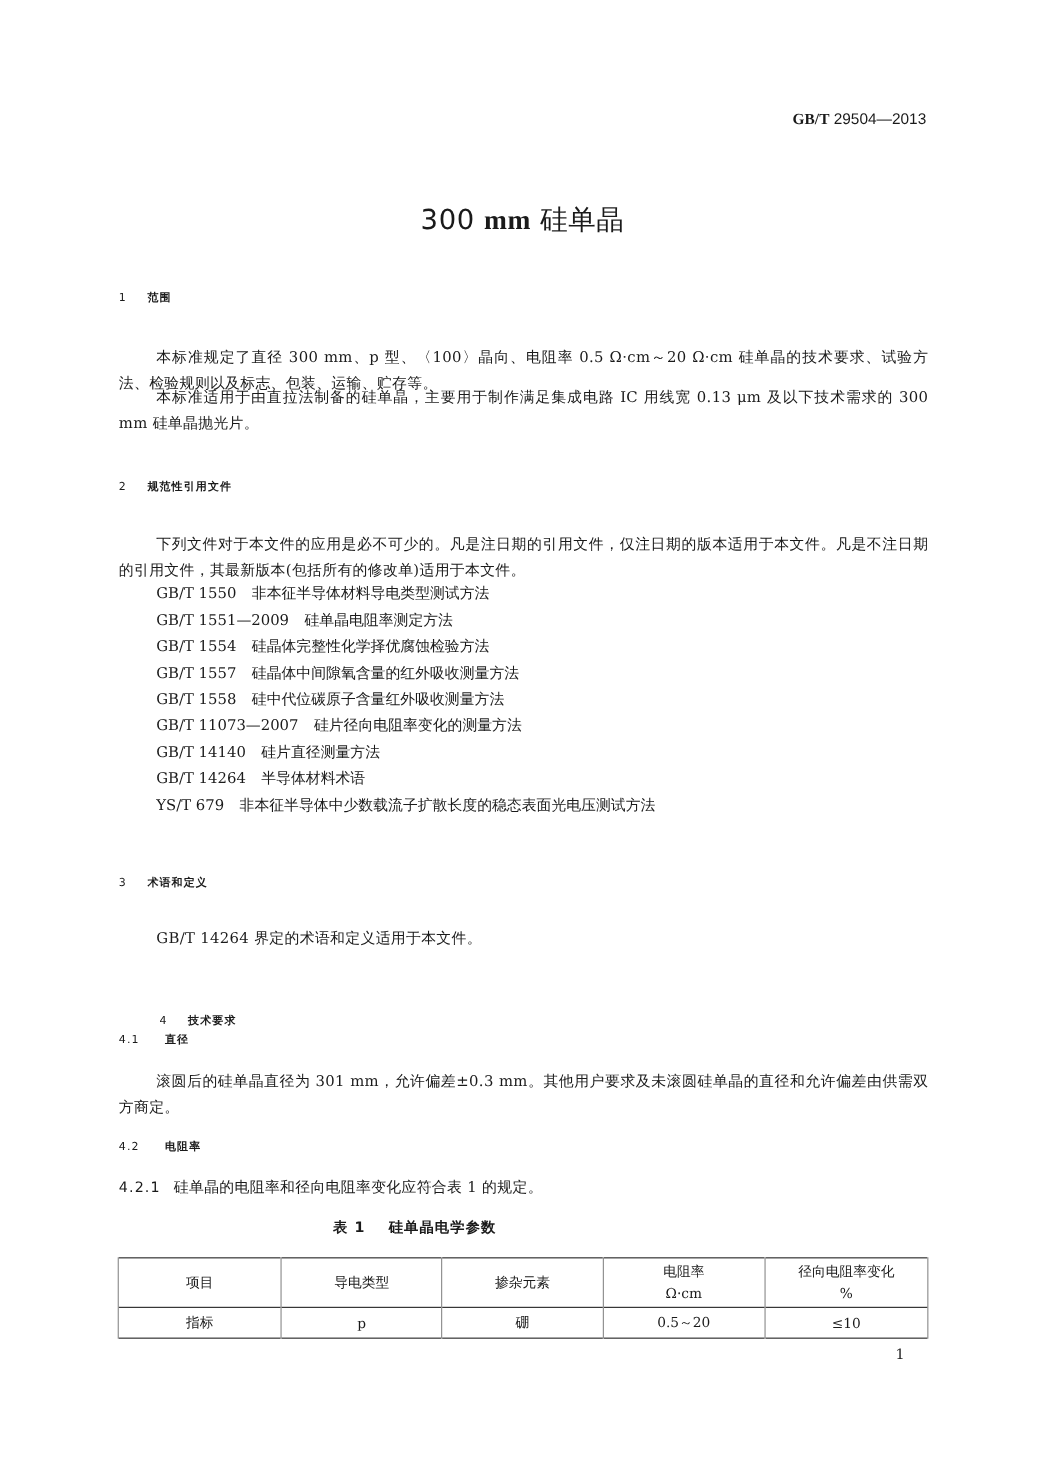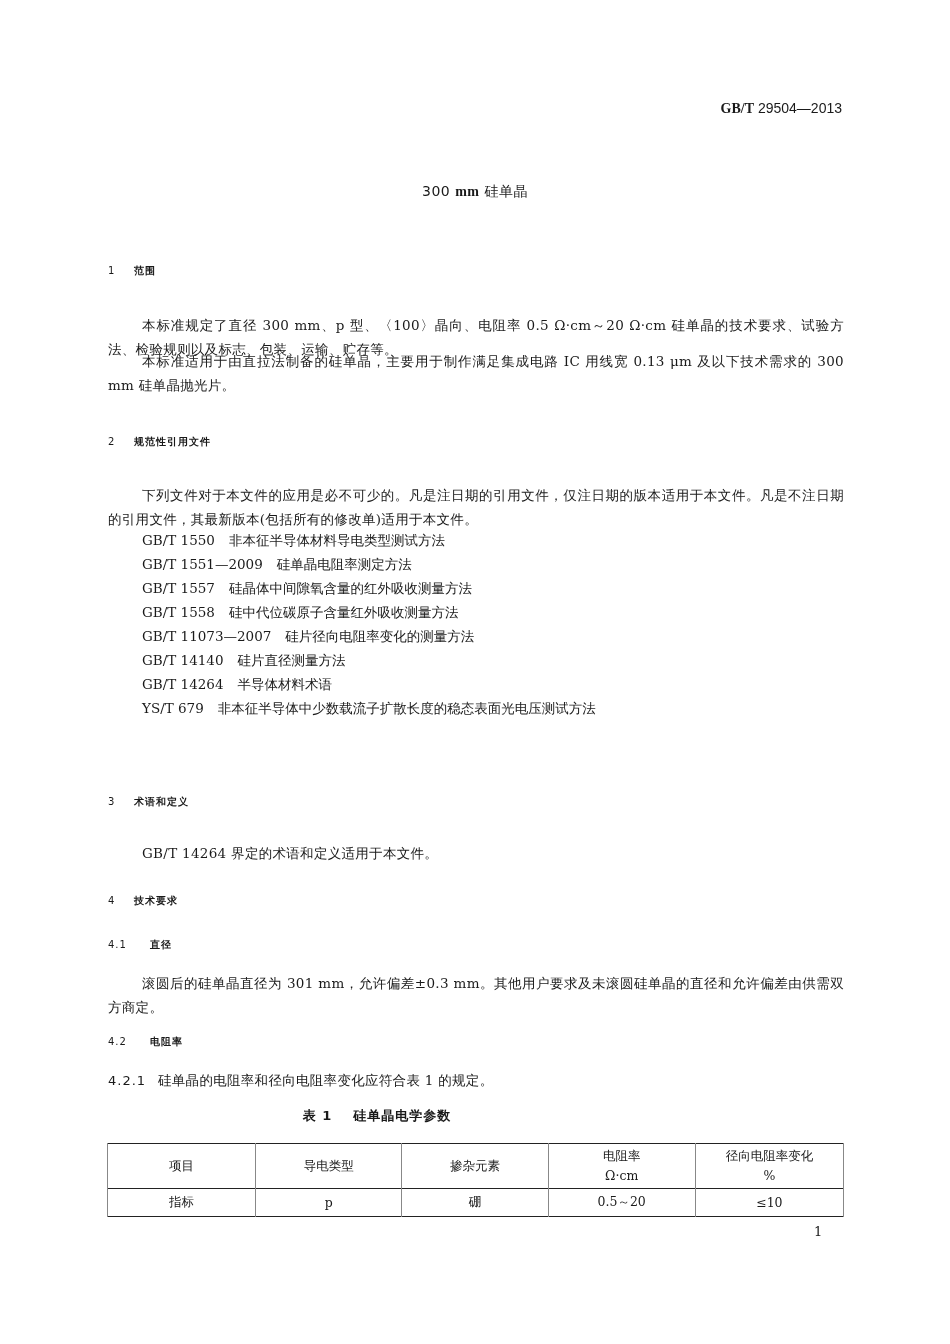--- a/index.html
+++ b/index.html
@@ -9,21 +9,21 @@
       color: #1a1a1a;
     }
     .abs { position: absolute; }
     .std-code {
       right: 108px; top: 100px; font-size: 14px; white-space: nowrap;
       font-family: "Liberation Sans", "DejaVu Sans", sans-serif;
     }
     .std-code .prefix { font-family: "Liberation Serif", serif; font-weight: bold; }
     .doc-title {
       left: 0; width: 950px; top: 183px; text-align: center;
-      font-size: 14px; font-family: "DejaVu Sans", sans-serif; letter-spacing: 0.5px;
+      font-size: 25px; font-family: "DejaVu Sans", sans-serif; letter-spacing: 0.5px;
     }
     .doc-title .mm { font-family: "Liberation Serif", serif; font-weight: bold; }
     .h1 {
       left: 108px; font-size: 10px; font-family: "DejaVu Sans", sans-serif;
       font-weight: bold; letter-spacing: 1px; white-space: nowrap;
     }
     .h1 .num { font-weight: normal; display: inline-block; width: 26px; }
     .h2num { display: inline-block; width: 42px; font-weight: normal; }
     .para {
       left: 108px; width: 736px; font-size: 13.5px; line-height: 24px;
@@ -77,36 +77,37 @@
 
 <div class="abs h1" style="top:435px;">
   <span class="num">2</span><span>规范性引用文件</span>
 </div>
 <div class="abs para" style="top:483px;">
   <span class="indent">下列文件对于本文件的应用是必不可少的。凡是注日期的引用文件，仅注日期的版本适用于本文件。凡是不注日期的引用文件，其最新版本(包括所有的修改单)适用于本文件。</span>
 </div>
 <div class="abs ref-list" style="top:528px;">
   <div class="ref-item"><span class="code">GB/T 1550</span><span>非本征半导体材料导电类型测试方法</span></div>
   <div class="ref-item"><span class="code">GB/T 1551—2009</span><span>硅单晶电阻率测定方法</span></div>
+  <div class="ref-item"><span class="code">GB/T 1554</span><span>硅晶体完整性化学择优腐蚀检验方法</span></div>
   <div class="ref-item"><span class="code">GB/T 1557</span><span>硅晶体中间隙氧含量的红外吸收测量方法</span></div>
   <div class="ref-item"><span class="code">GB/T 1558</span><span>硅中代位碳原子含量红外吸收测量方法</span></div>
   <div class="ref-item"><span class="code">GB/T 11073—2007</span><span>硅片径向电阻率变化的测量方法</span></div>
   <div class="ref-item"><span class="code">GB/T 14140</span><span>硅片直径测量方法</span></div>
   <div class="ref-item"><span class="code">GB/T 14264</span><span>半导体材料术语</span></div>
   <div class="ref-item" style="margin-left:0;"><span class="code">YS/T 679</span><span>非本征半导体中少数载流子扩散长度的稳态表面光电压测试方法</span></div>
 </div>
 
 <div class="abs h1" style="top:795px;">
   <span class="num">3</span><span>术语和定义</span>
 </div>
 <div class="abs para" style="top:841px;">
   <span class="indent">GB/T 14264 界定的术语和定义适用于本文件。</span>
 </div>
 
-<div class="abs h1" style="top:894px;">
+<div class="abs h1" style="top:921px;margin-left:37px;">
   <span class="num">4</span><span>技术要求</span>
 </div>
 
 <div class="abs h1" style="top:938px;">
   <span class="h2num">4.1</span><span>直径</span>
 </div>
 <div class="abs para" style="top:971px;">
   <span class="indent">滚圆后的硅单晶直径为 301 mm，允许偏差±0.3 mm。其他用户要求及未滚圆硅单晶的直径和允许偏差由供需双方商定。</span>
 </div>
 

